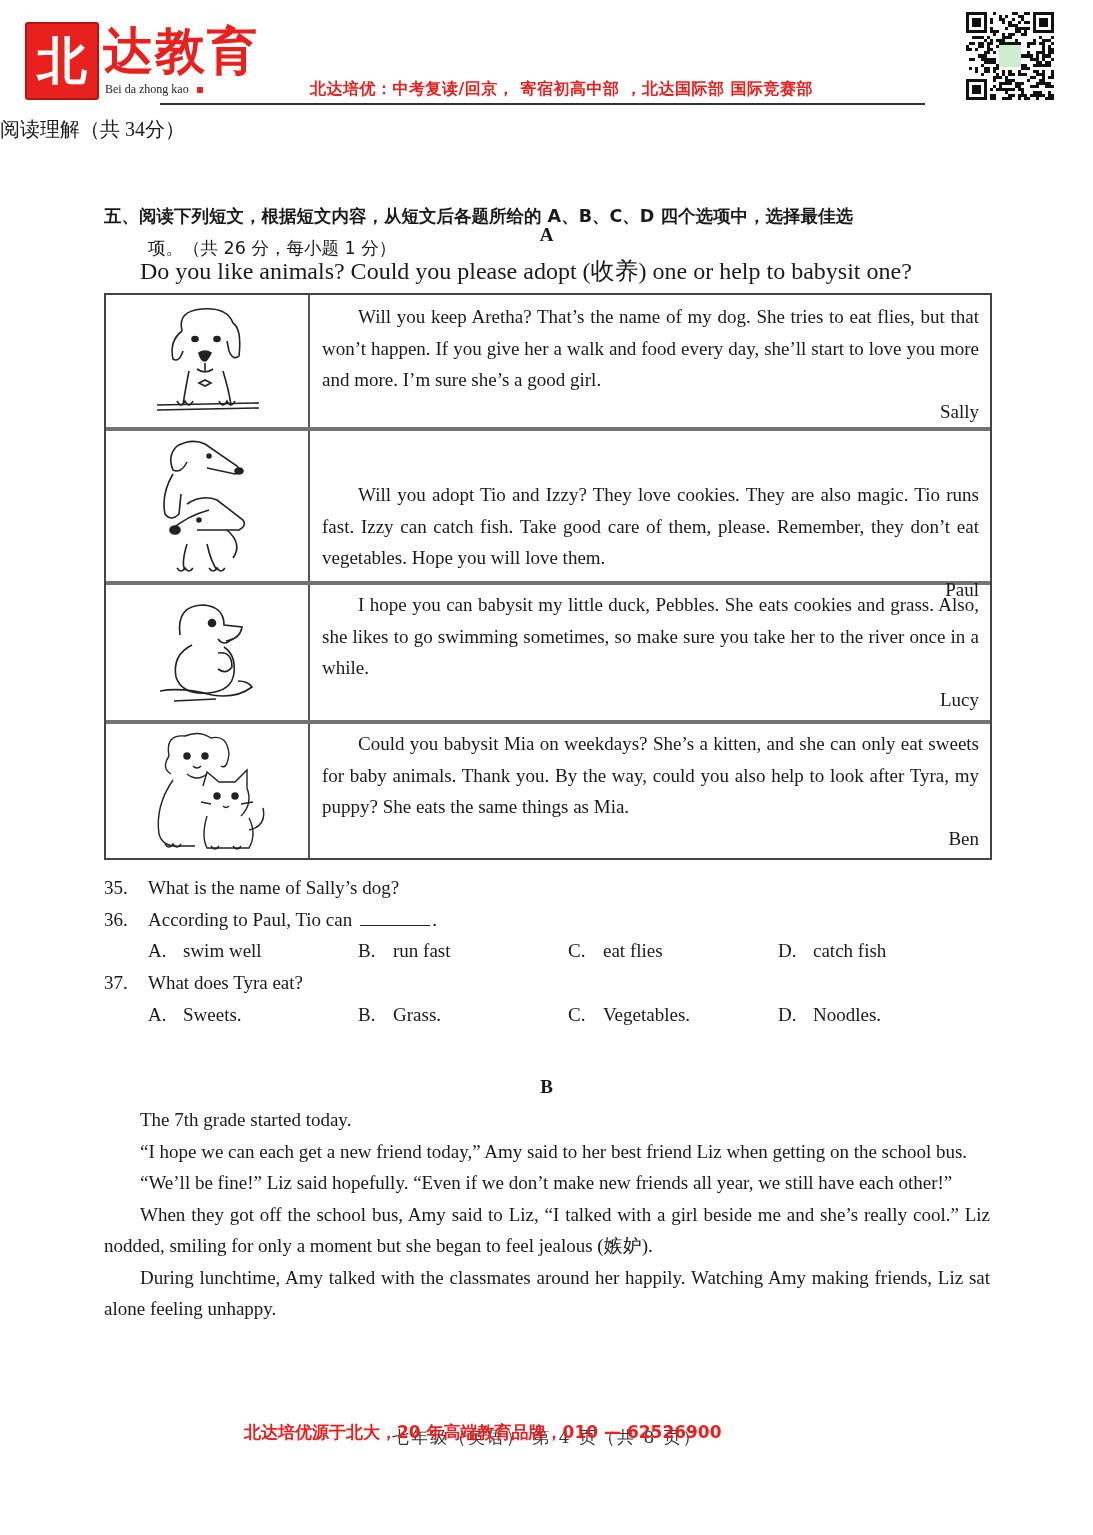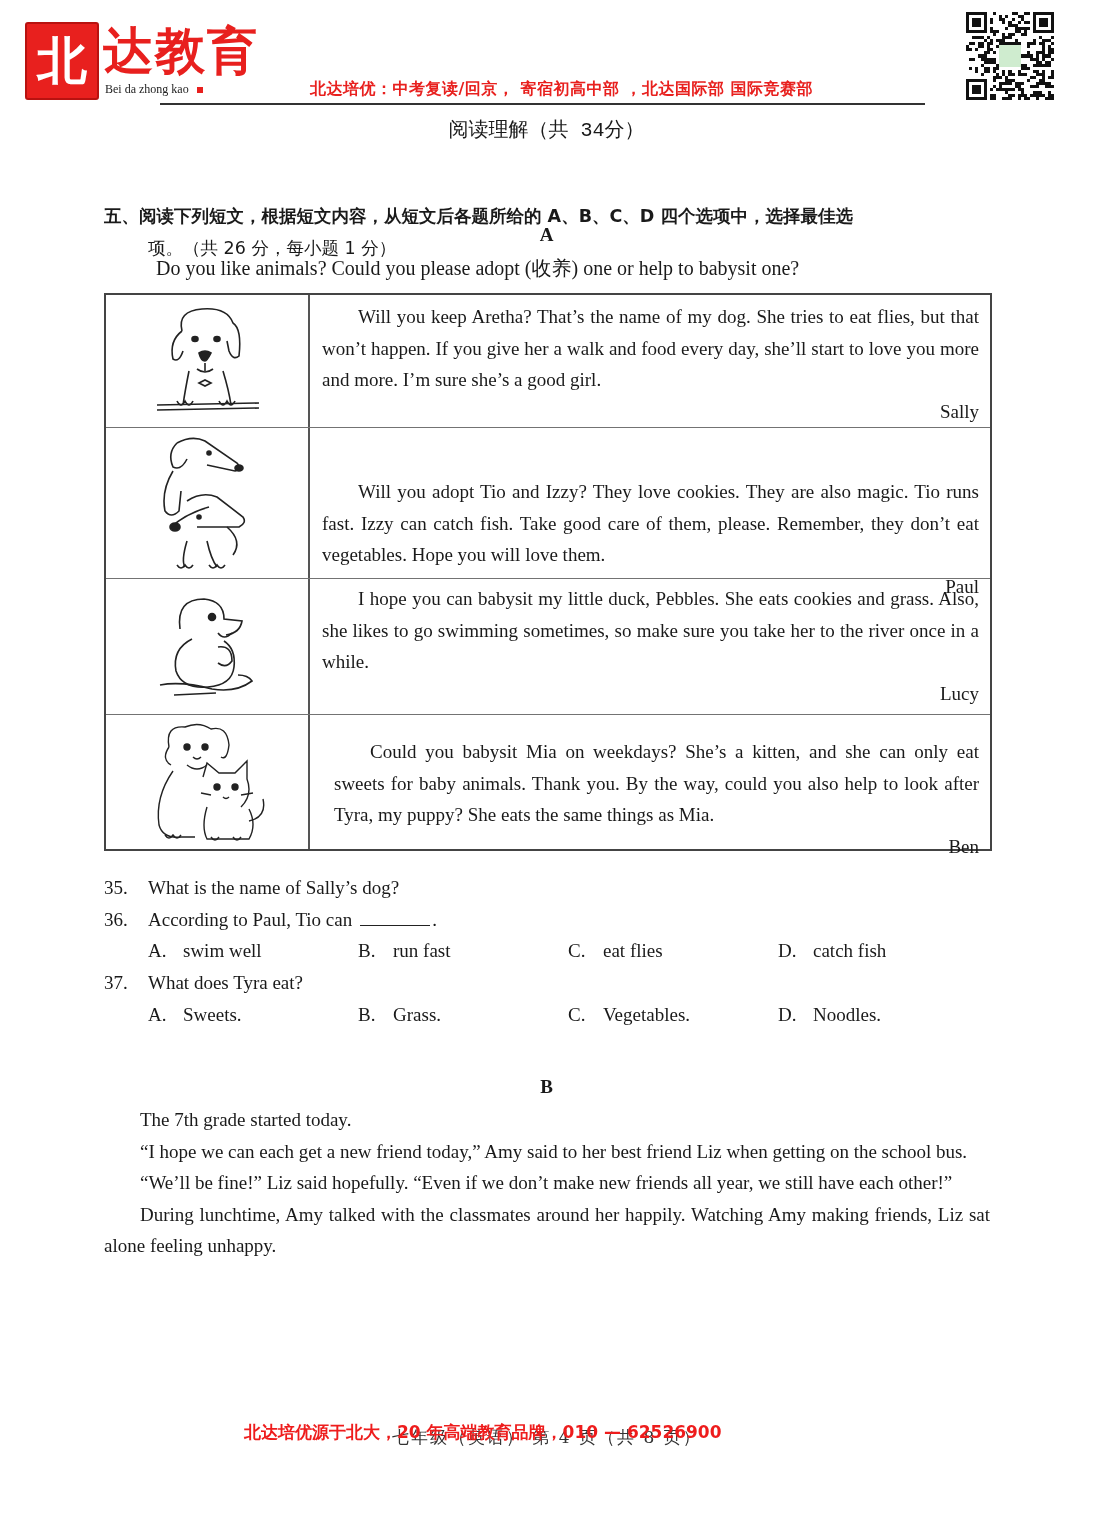--- a/index.html
+++ b/index.html
@@ -15,31 +15,31 @@
                font-size: 50px; font-weight: bold; color: #e8201e; letter-spacing: 2px; white-space: nowrap; }
   .logo-sub { position: absolute; left: 80px; top: 62px; font-size: 12px; color: #222; white-space: nowrap; }
   .logo-dot { display: inline-block; width: 6px; height: 6px; background: #e8201e; margin-left: 8px; vertical-align: middle; }
   .tagline { position: absolute; left: 310px; top: 79px; font-family: "DejaVu Sans", sans-serif; font-size: 16px;
              font-weight: bold; color: #e8201e; white-space: nowrap; letter-spacing: 0.5px; }
   .header-rule { position: absolute; left: 160px; top: 103px; width: 765px; height: 2px; background: #333; }
   .qr { position: absolute; left: 966px; top: 12px; width: 88px; height: 88px; background: #fff; }
   .qr svg { width: 88px; height: 88px; display: block; }
 
   
-  .section-title { position: absolute; left: 0; width: 1093px; top: 116px; text-align: center;
-                   font-family: Liberation Mono, monospace; font-size: 20px; }
+  .section-title { position: absolute; left: 0; width: 1093px; top: 116px; text-align: left;
+                   font-family: Liberation Serif, serif; font-size: 20px; }
   .instructions { position: absolute; left: 104px; top: 158px; width: 890px; font-family: "DejaVu Sans", sans-serif;
                   font-size: 17.5px; font-weight: bold; line-height: 32px; margin-top: 42px; }
   .instructions .line2 { padding-left: 44px; font-weight: normal; }
   .passage-letter { position: absolute; left: 0; width: 1093px; text-align: center; font-weight: bold; font-size: 19px; }
-  .intro { position: absolute; left: 156px; top: 255px; font-size: 20px; white-space: nowrap; }
+  .intro { position: absolute; left: 140px; top: 255px; font-size: 24px; white-space: nowrap; }
 
   
   .pet-table { position: absolute; left: 104px; top: 293px; width: 884px; border: 2px solid #444; border-collapse: collapse; }
-  .pet-row { display: flex; border-bottom: 1px solid #737373; }
+  .pet-row { display: flex; border-bottom: 4px solid #737373; }
   .pet-row:last-child { border-bottom: none; }
   .pet-img { width: 202px; border-right: 2px solid #555; display: flex; align-items: center; justify-content: center; }
   .pet-img svg { display: block; }
   .pet-text { flex: 1; padding: 6px 11px 6px 12px; font-size: 19px; line-height: 31.5px; text-align: justify; }
   .pet-text .para { text-indent: 36px; }
   .pet-text .sign { text-align: right; }
 
   
   .questions { position: absolute; left: 104px; top: 872px; width: 890px; font-size: 19px; }
   .q { height: 31.5px; line-height: 31.5px; white-space: nowrap; }
@@ -422,21 +422,21 @@
         <path d="M28 54 Q10 80 14 108 Q18 122 36 120 L50 120"></path>
         <path d="M58 60 L62 46 L74 56 L90 56 L102 44 L102 62 Q108 78 96 90"></path>
         <circle cx="72" cy="70" r="3" fill="#222"></circle>
         <circle cx="90" cy="70" r="3" fill="#222"></circle>
         <path d="M78 80 Q81 83 84 80 M66 78 L56 76 M96 78 L108 76"></path>
         <path d="M62 90 Q56 110 62 122 L104 122 Q112 108 104 92"></path>
         <path d="M104 104 Q122 100 118 82"></path>
         <path d="M20 118 q4 6 8 0 q4 6 8 0 M66 120 q4 6 8 0 M88 120 q4 6 8 0"></path>
       </svg>
     </div>
-    <div class="pet-text" style="padding-top:21px;margin-left:12px;">
+    <div class="pet-text" style="padding-top:4px;">
       <div class="para">Could you babysit Mia on weekdays? She’s a kitten, and she can only eat sweets for baby animals. Thank you. By the way, could you also help to look after Tyra, my puppy? She eats the same things as Mia.</div>
       <div class="sign">Ben</div>
     </div>
   </div>
 </div>
 
 <div class="questions">
   <div>
     <div class="q"><span class="q-num">35.</span><span>What is the name of Sally’s dog?</span></div>
   </div>
@@ -458,17 +458,18 @@
       <div class="opt"><span class="opt-letter">D.</span><span>Noodles.</span></div>
     </div>
   </div>
 </div>
 
 <div class="passage-letter" style="top:1076px;">B</div>
 <div class="passage-b">
   <p>The 7th grade started today.</p>
   <p>“I hope we can each get a new friend today,” Amy said to her best friend Liz when getting on the school bus.</p>
   <p>“We’ll be fine!” Liz said hopefully. “Even if we don’t make new friends all year, we still have each other!”</p>
+  <p>When they got off the school bus, Amy said to Liz, “I talked with a girl beside me and she’s really cool.” Liz nodded, smiling for only a moment but she began to feel jealous (嫉妒).</p>
   <p>During lunchtime, Amy talked with the classmates around her happily. Watching Amy making friends, Liz sat alone feeling unhappy.</p>
 </div>
 
 <div class="footer-page">七年级（英语） 第 4 页（共 8 页）</div>
 <div class="footer-ad">北达培优源于北大，20 年高端教育品牌，010  — 62526900</div>
 
 </body></html>

